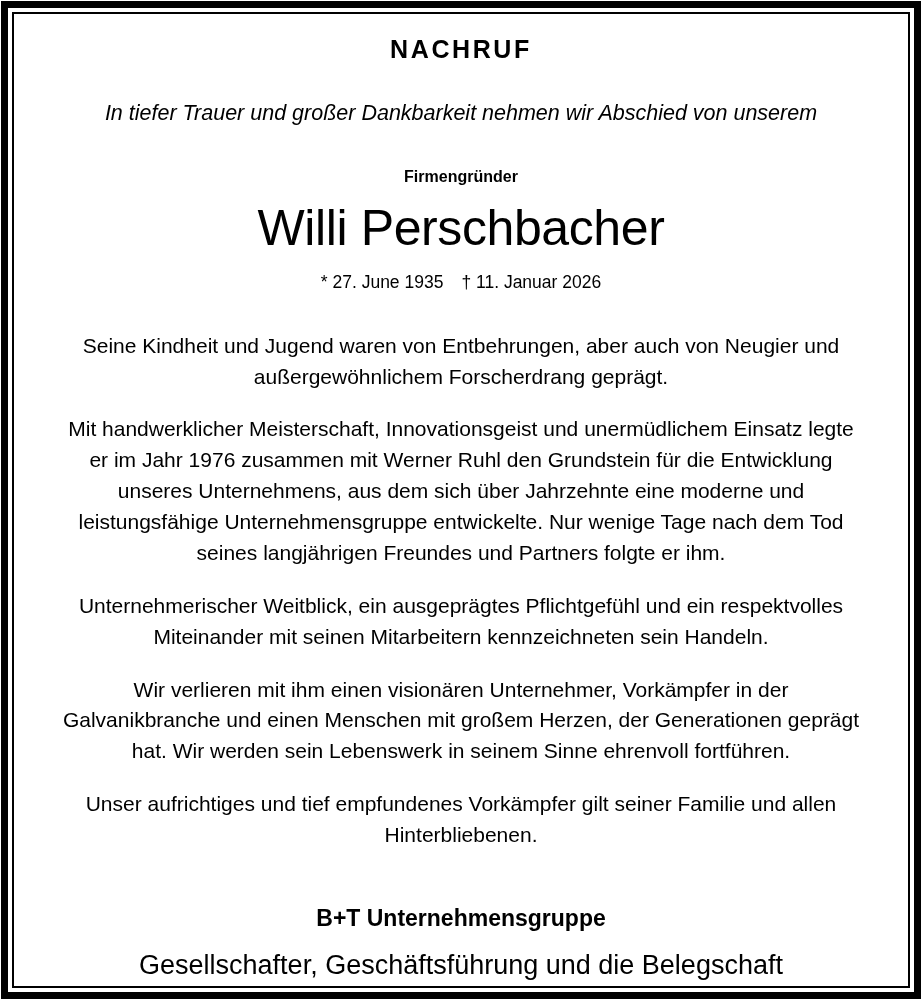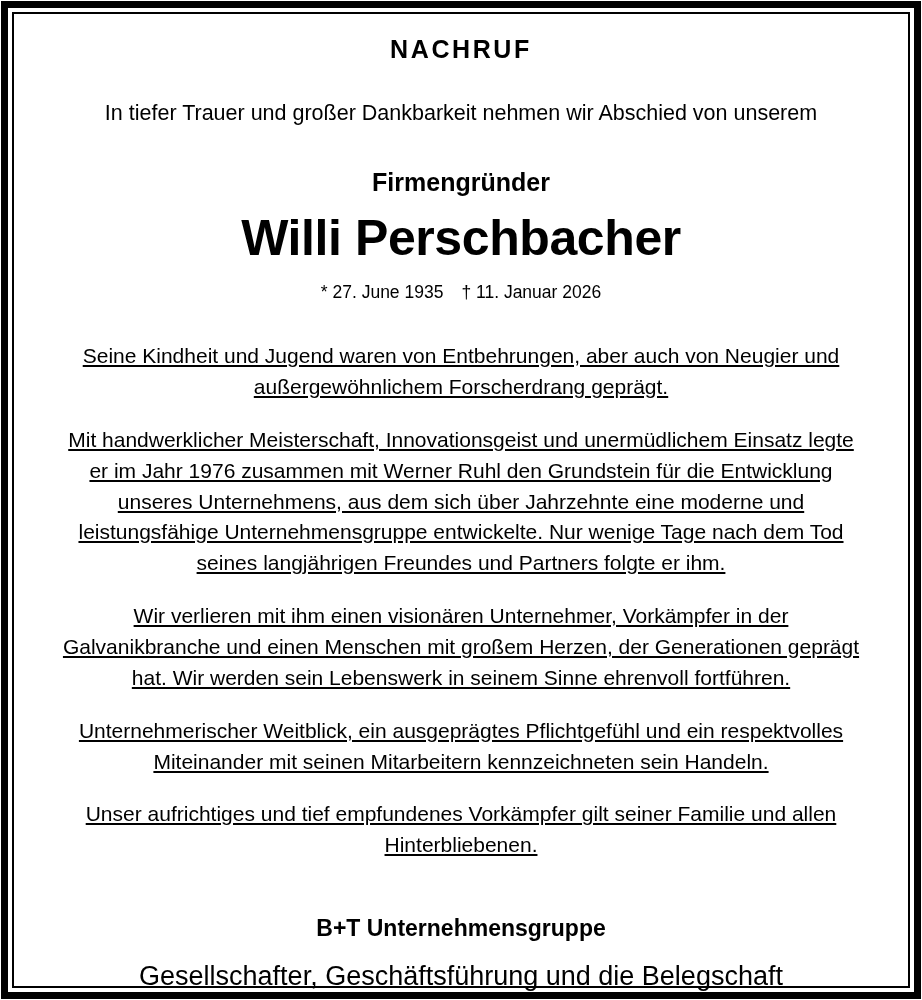--- a/index.html
+++ b/index.html
@@ -60,32 +60,33 @@
     line-height: 1.1;
     margin: 0 0 36px 0;
     text-align: center;
   }
 
   .lead-line {
     font-size: 21.5px;
     font-weight: normal;
     line-height: 1.25;
     margin: 1px 0 42px 0;
+    font-style: italic;
   }
 
   .role {
-    font-size: 25px;
+    font-size: 16px;
     font-weight: bold;
     line-height: 1.15;
     margin: 0 0 14px 0;
   }
 
   .deceased-name {
     font-size: 50px;
-    font-weight: bold;
+    font-weight: normal;
     line-height: 1.1;
     letter-spacing: -0.4px;
     margin: 0 0 16px 0;
     white-space: nowrap;
   }
 
   .life-dates {
     font-size: 17.5px;
     font-weight: normal;
     line-height: 1.2;
@@ -95,21 +96,20 @@
     display: inline-block;
     width: 18px;
   }
 
   .body-paragraph {
     font-size: 21px;
     font-weight: normal;
     line-height: 1.47;
     margin: 0 0 22px 0;
     padding: 0 18px;
-    text-decoration: underline;
   }
   .body-paragraph:last-of-type {
     margin-bottom: 0;
   }
 
   .signature-block {
     margin-top: 54px;
   }
 
   .signer-name {
@@ -143,23 +143,23 @@
         <div class="deceased-name">Willi Perschbacher</div>
 
         <div class="life-dates">
           <span>* 27. June 1935</span><span class="date-sep"></span><span>† 11. Januar 2026</span>
         </div>
 
         <div class="body-paragraph">Seine Kindheit und Jugend waren von Entbehrungen, aber auch von Neugier und außergewöhnlichem Forscherdrang geprägt.</div>
 
         <div class="body-paragraph">Mit handwerklicher Meisterschaft, Innovationsgeist und unermüdlichem Einsatz legte er im Jahr 1976 zusammen mit Werner Ruhl den Grundstein für die Entwicklung unseres Unternehmens, aus dem sich über Jahrzehnte eine moderne und leistungsfähige Unternehmensgruppe entwickelte. Nur wenige Tage nach dem Tod seines langjährigen Freundes und Partners folgte er ihm.</div>
 
+        <div class="body-paragraph">Unternehmerischer Weitblick, ein ausgeprägtes Pflichtgefühl und ein respektvolles Miteinander mit seinen Mitarbeitern kennzeichneten sein Handeln.</div>
+
         <div class="body-paragraph">Wir verlieren mit ihm einen visionären Unternehmer, Vorkämpfer in der Galvanikbranche und einen Menschen mit großem Herzen, der Generationen geprägt hat. Wir werden sein Lebenswerk in seinem Sinne ehrenvoll fortführen.</div>
-
-        <div class="body-paragraph">Unternehmerischer Weitblick, ein ausgeprägtes Pflichtgefühl und ein respektvolles Miteinander mit seinen Mitarbeitern kennzeichneten sein Handeln.</div>
 
         <div class="body-paragraph">Unser aufrichtiges und tief empfundenes Vorkämpfer gilt seiner Familie und allen Hinterbliebenen.</div>
 
         <div class="signature-block">
           <div class="signer-name">B+T Unternehmensgruppe</div>
           <div class="signer-detail">Gesellschafter, Geschäftsführung und die Belegschaft</div>
 
         </div>
 
       </div>

